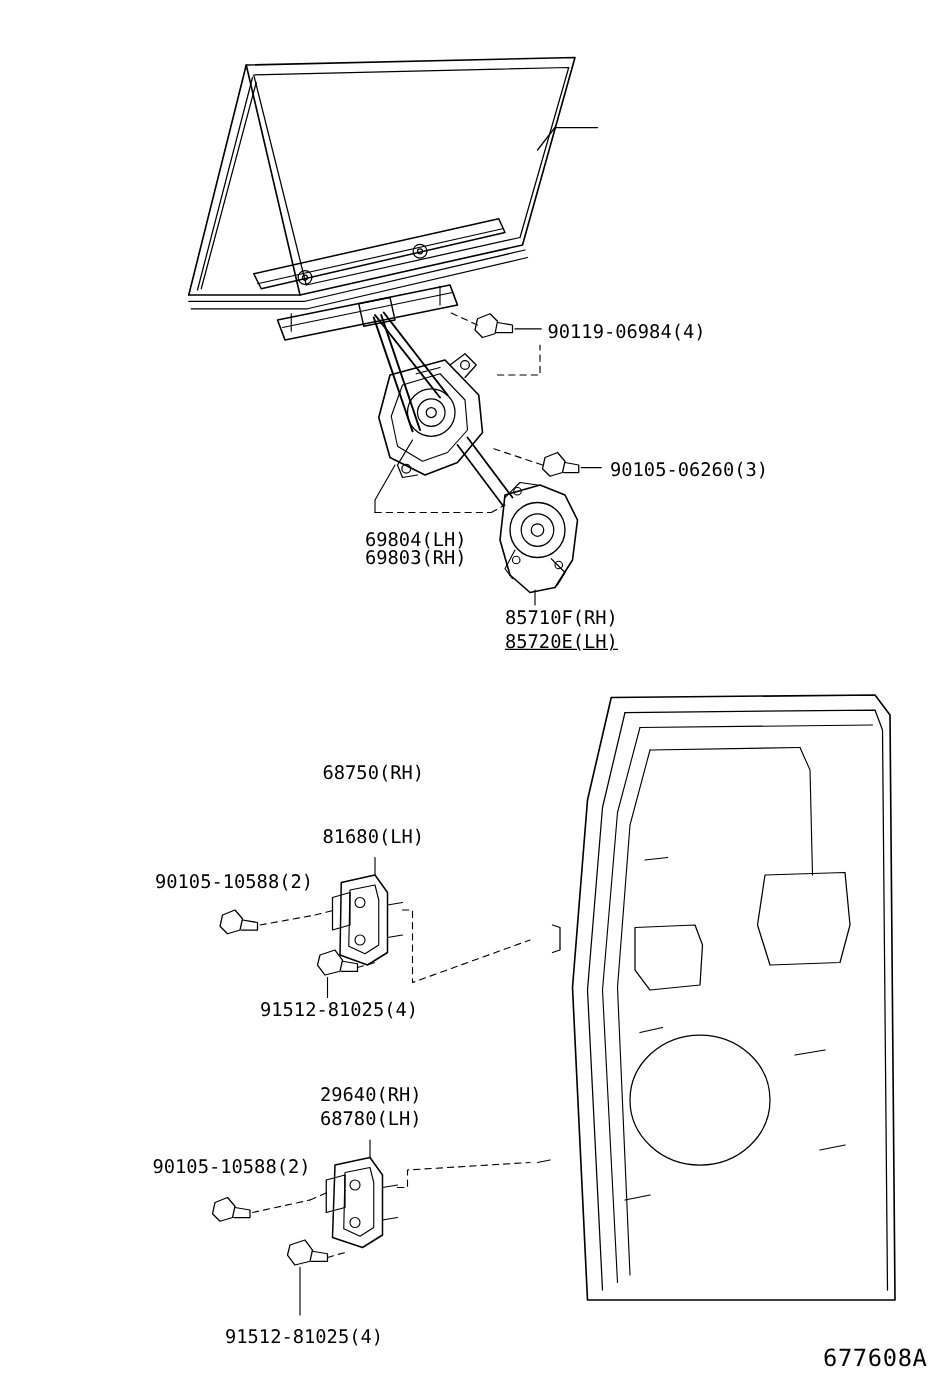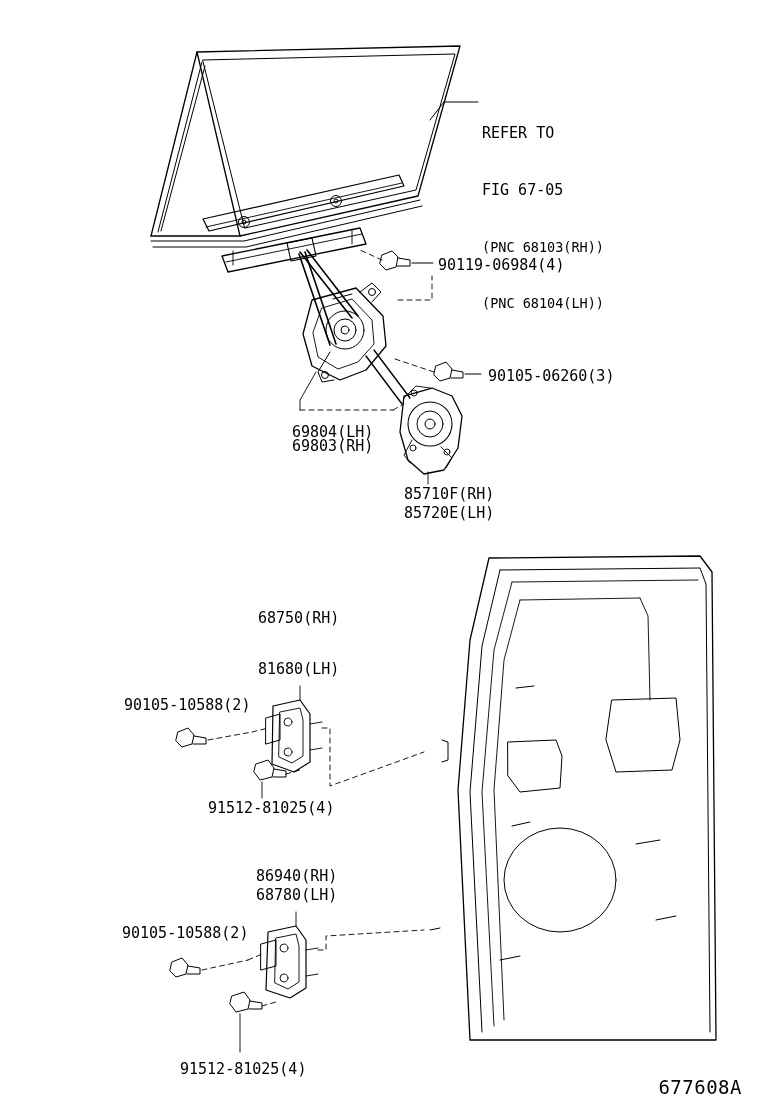--- a/index.html
+++ b/index.html
@@ -204,45 +204,39 @@
         <path d="M250 1001 L262 1003 L262 1009 L249 1009" stroke-width="1"></path>
       </g>
       <path d="M240 1014 L240 1052" stroke-width="0.9"></path>
       <path d="M262 1006 L276 1002" stroke-width="0.9" stroke-dasharray="5 4"></path>
 
       <path d="M318 950 L326 950 L326 936 L424 930" stroke-width="0.9" stroke-dasharray="5 4"></path>
       <path d="M296 926 L296 912" stroke-width="0.9"></path>
     </g>
   </svg>
 
-  <div class="label" style="left:482px; top:86px;">
-    <div>REFER TO</div>
-    <div>FIG 67-05</div>
-    <div class="label small" style="position:static;">(PNC 68103(RH))</div>
-    <div class="label small" style="position:static;">(PNC 68104(LH))</div>
-  </div>
 
   <div class="label" style="left:438px; top:256px;">90119-06984(4)</div>
 
   <div class="label" style="left:488px; top:367px;">90105-06260(3)</div>
 
   <div class="label" style="left:292px; top:404px;margin-top:33px;">69803(RH)</div>
   <div class="label" style="left:292px; top:423px;">69804(LH)</div>
 
   <div class="label" style="left:404px; top:485px;text-align:right;">85710F(RH)</div>
-  <div class="label" style="left:404px; top:504px;">85720E(LH)</div>
+  <div class="label" style="left:404px; top:504px;text-decoration:underline;">85720E(LH)</div>
 
   <div class="label" style="left:258px; top:609px;">68750(RH)</div>
   <div class="label" style="left:258px; top:660px;">81680(LH)</div>
 
   <div class="label" style="left:124px; top:696px;">90105-10588(2)</div>
 
   <div class="label" style="left:208px; top:799px;">91512-81025(4)</div>
 
-  <div class="label" style="left:256px; top:867px;">86940(RH)</div>
+  <div class="label" style="left:256px; top:867px;">29640(RH)</div>
   <div class="label" style="left:256px; top:886px;">68780(LH)</div>
 
   <div class="label" style="left:122px; top:924px;">90105-10588(2)</div>
 
   <div class="label" style="left:180px; top:1060px;">91512-81025(4)</div>
 
   <div class="figcode">677608A</div>
 
 </div>
 

